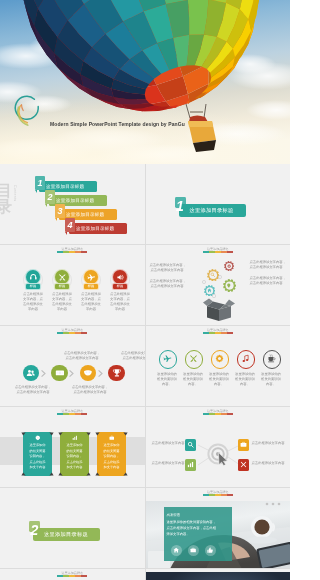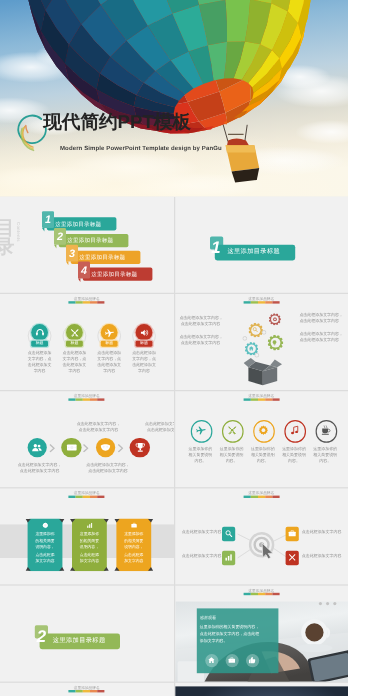--- a/index.html
+++ b/index.html
@@ -197,21 +197,20 @@
           <path d="M193 143 L216 140 L214 150 L196 152 Z" fill="#2a2118"></path>
         </g>
       </svg>
       <svg width="36" height="40" viewBox="0 0 36 40" style="position:absolute;left:12px;top:94px">
         <path d="M22.4 5.2 A11.5 11.5 0 1 0 26.2 12.6" fill="none" stroke="#2a9f96" stroke-width="1.5" stroke-linecap="round"></path>
         <path d="M8.6 11.5 A11.8 11.8 0 0 0 15.5 28.6" fill="none" stroke="#e3a03c" stroke-width="1.2" stroke-linecap="round" opacity=".85"></path>
         <path d="M7.4 12.4 A13.2 13.2 0 0 0 15.6 30.2" fill="none" stroke="#d7c64a" stroke-width="1.2" stroke-linecap="round" opacity=".8"></path>
         <path d="M6.3 13.0 A14.4 14.4 0 0 0 16.0 31.4" fill="none" stroke="#9dbc55" stroke-width="1.1" stroke-linecap="round" opacity=".75"></path>
         <path d="M9.5 10.6 A10.6 10.6 0 0 0 11.2 16.5" fill="none" stroke="#e07a3c" stroke-width="1.2" stroke-linecap="round" opacity=".8"></path>
       </svg>
-      <div class="hero-title">现代简约PPT模板</div>
       <div class="hero-sub">Modern  Simple PowerPoint Template design by PanGu</div>
     </div>
     <div class="grid">
       <div class="cell" style="left:0px;top:0px">
         <div class="tocbig">目录</div>
         <div class="tocen">Contents</div>
         <div>
           <div class="tocbar" style="left:38.6px;top:17px;width:58px;background:#2aa79a"></div>
           <div class="tocnum" style="left:35px;top:12px;background:#50b6ac">1</div>
           <div style="position:absolute;left:35px;top:26.4px;width:0;height:0;border-left:2.4px solid transparent;border-right:0 solid transparent;border-top:3px solid #2aa79a"></div>

